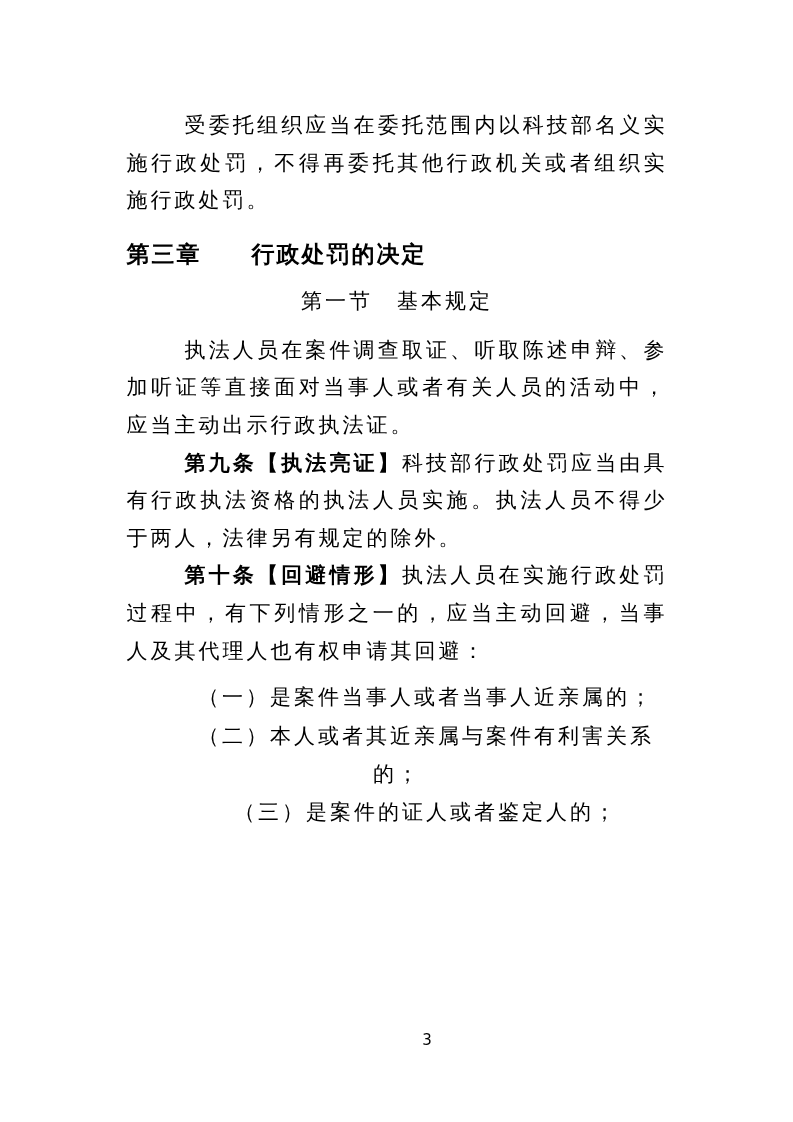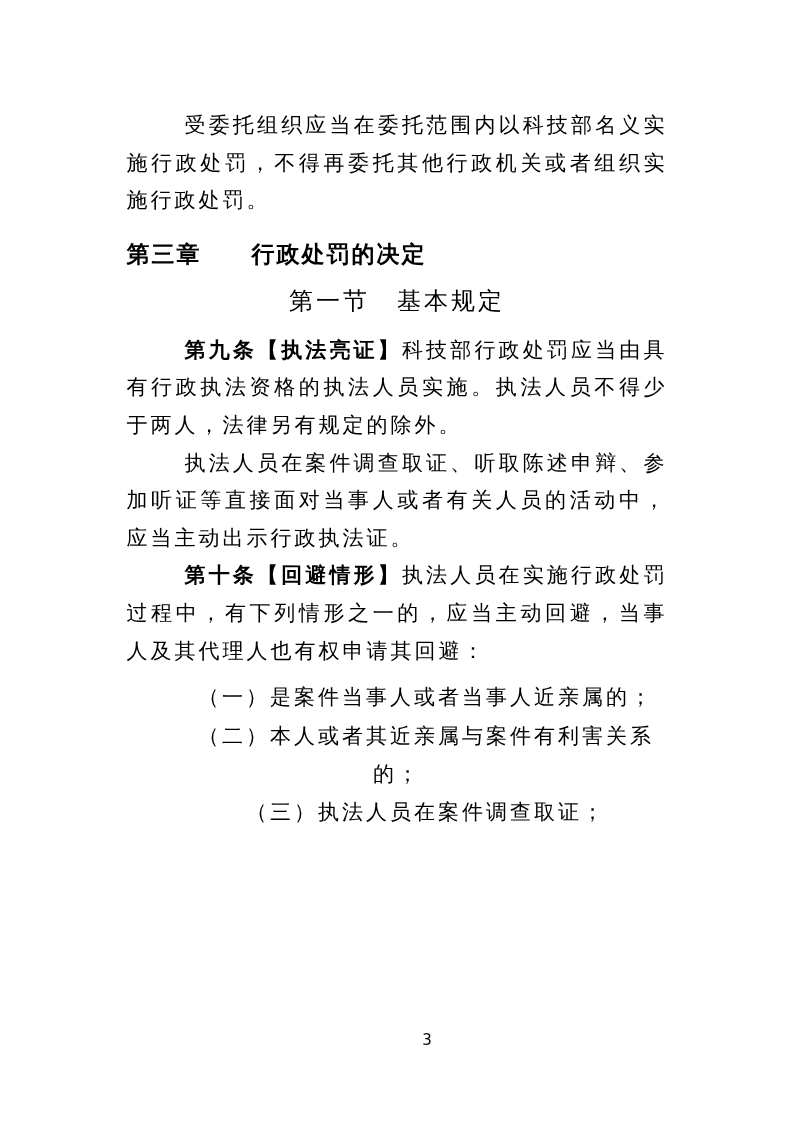--- a/index.html
+++ b/index.html
@@ -40,21 +40,21 @@
     font-size: 23px;
     font-weight: 700;
     letter-spacing: 2px;
     line-height: 38px;
     font-family: "DejaVu Sans", "Liberation Sans", sans-serif;
   }
   .section-heading {
     margin: 0 0 12px 0;
     text-align: center;
     text-indent: 0;
-    font-size: 24px;
+    font-size: 21px;
     font-weight: 400;
     letter-spacing: 3px;
     line-height: 38px;
     font-family: "DejaVu Serif", "Liberation Serif", serif;
   }
   .recusal-list {
     margin-top: 8px;
   }
   .recusal-list .list-para {
     margin: 0;
@@ -82,31 +82,31 @@
 
 <div class="page">
 
   <p class="body-para">受委托组织应当在委托范围内以科技部名义实施行政处罚，不得再委托其他行政机关或者组织实施行政处罚。</p>
 
 
   <h2 class="chapter-heading">第三章　　行政处罚的决定</h2>
 
   <h3 class="section-heading">第一节　基本规定</h3>
 
+  <p class="body-para">执法人员在案件调查取证、听取陈述申辩、参加听证等直接面对当事人或者有关人员的活动中，应当主动出示行政执法证。</p>
+
   <p class="body-para">
     <span class="article-lead">第九条【执法亮证】</span><span>科技部行政处罚应当由具有行政执法资格的执法人员实施。执法人员不得少于两人，法律另有规定的除外。</span>
   </p>
-
-  <p class="body-para">执法人员在案件调查取证、听取陈述申辩、参加听证等直接面对当事人或者有关人员的活动中，应当主动出示行政执法证。</p>
 
   <p class="body-para">
     <span class="article-lead">第十条【回避情形】</span><span>执法人员在实施行政处罚过程中，有下列情形之一的，应当主动回避，当事人及其代理人也有权申请其回避：</span>
   </p>
 
   <div class="recusal-list">
     <p class="list-para">（一）是案件当事人或者当事人近亲属的；</p>
     <p class="list-para">（二）本人或者其近亲属与案件有利害关系的；</p>
-    <p class="list-para">（三）执法人员在案件调查取证；</p>
+    <p class="list-para">（三）是案件的证人或者鉴定人的；</p>
   </div>
 
   <div class="page-number">3</div>
 
 </div>
 
 </body></html>

